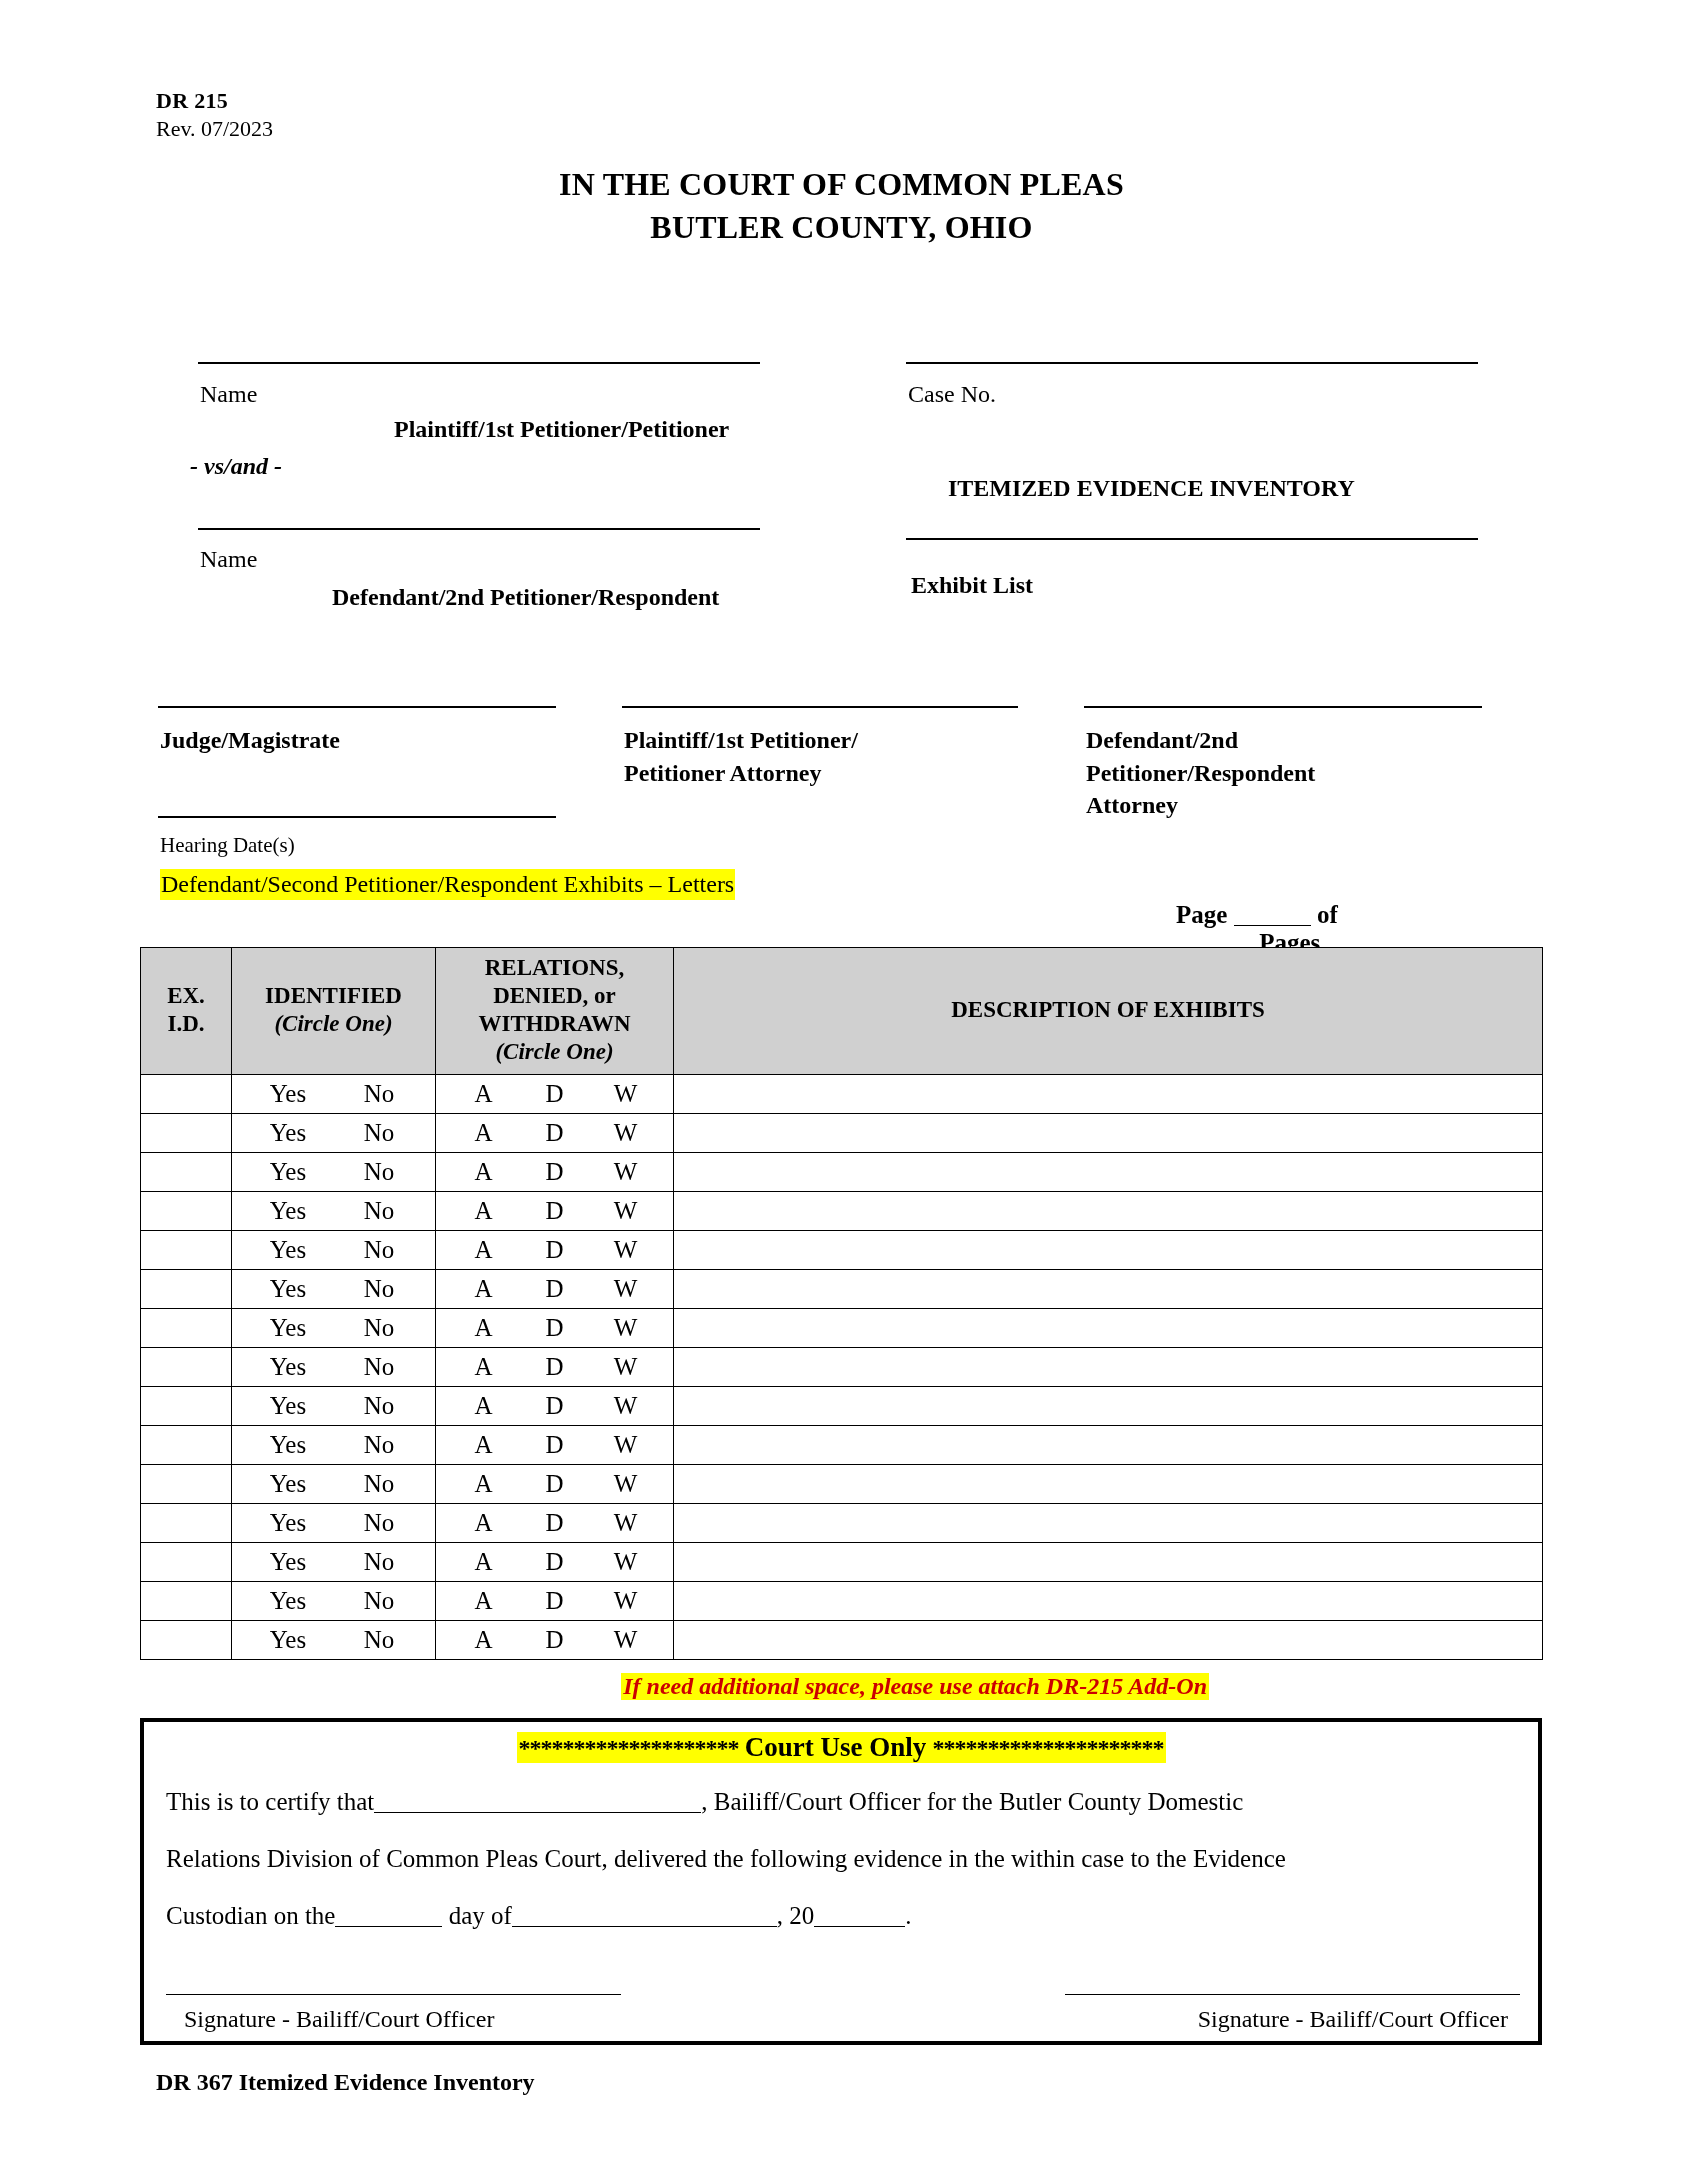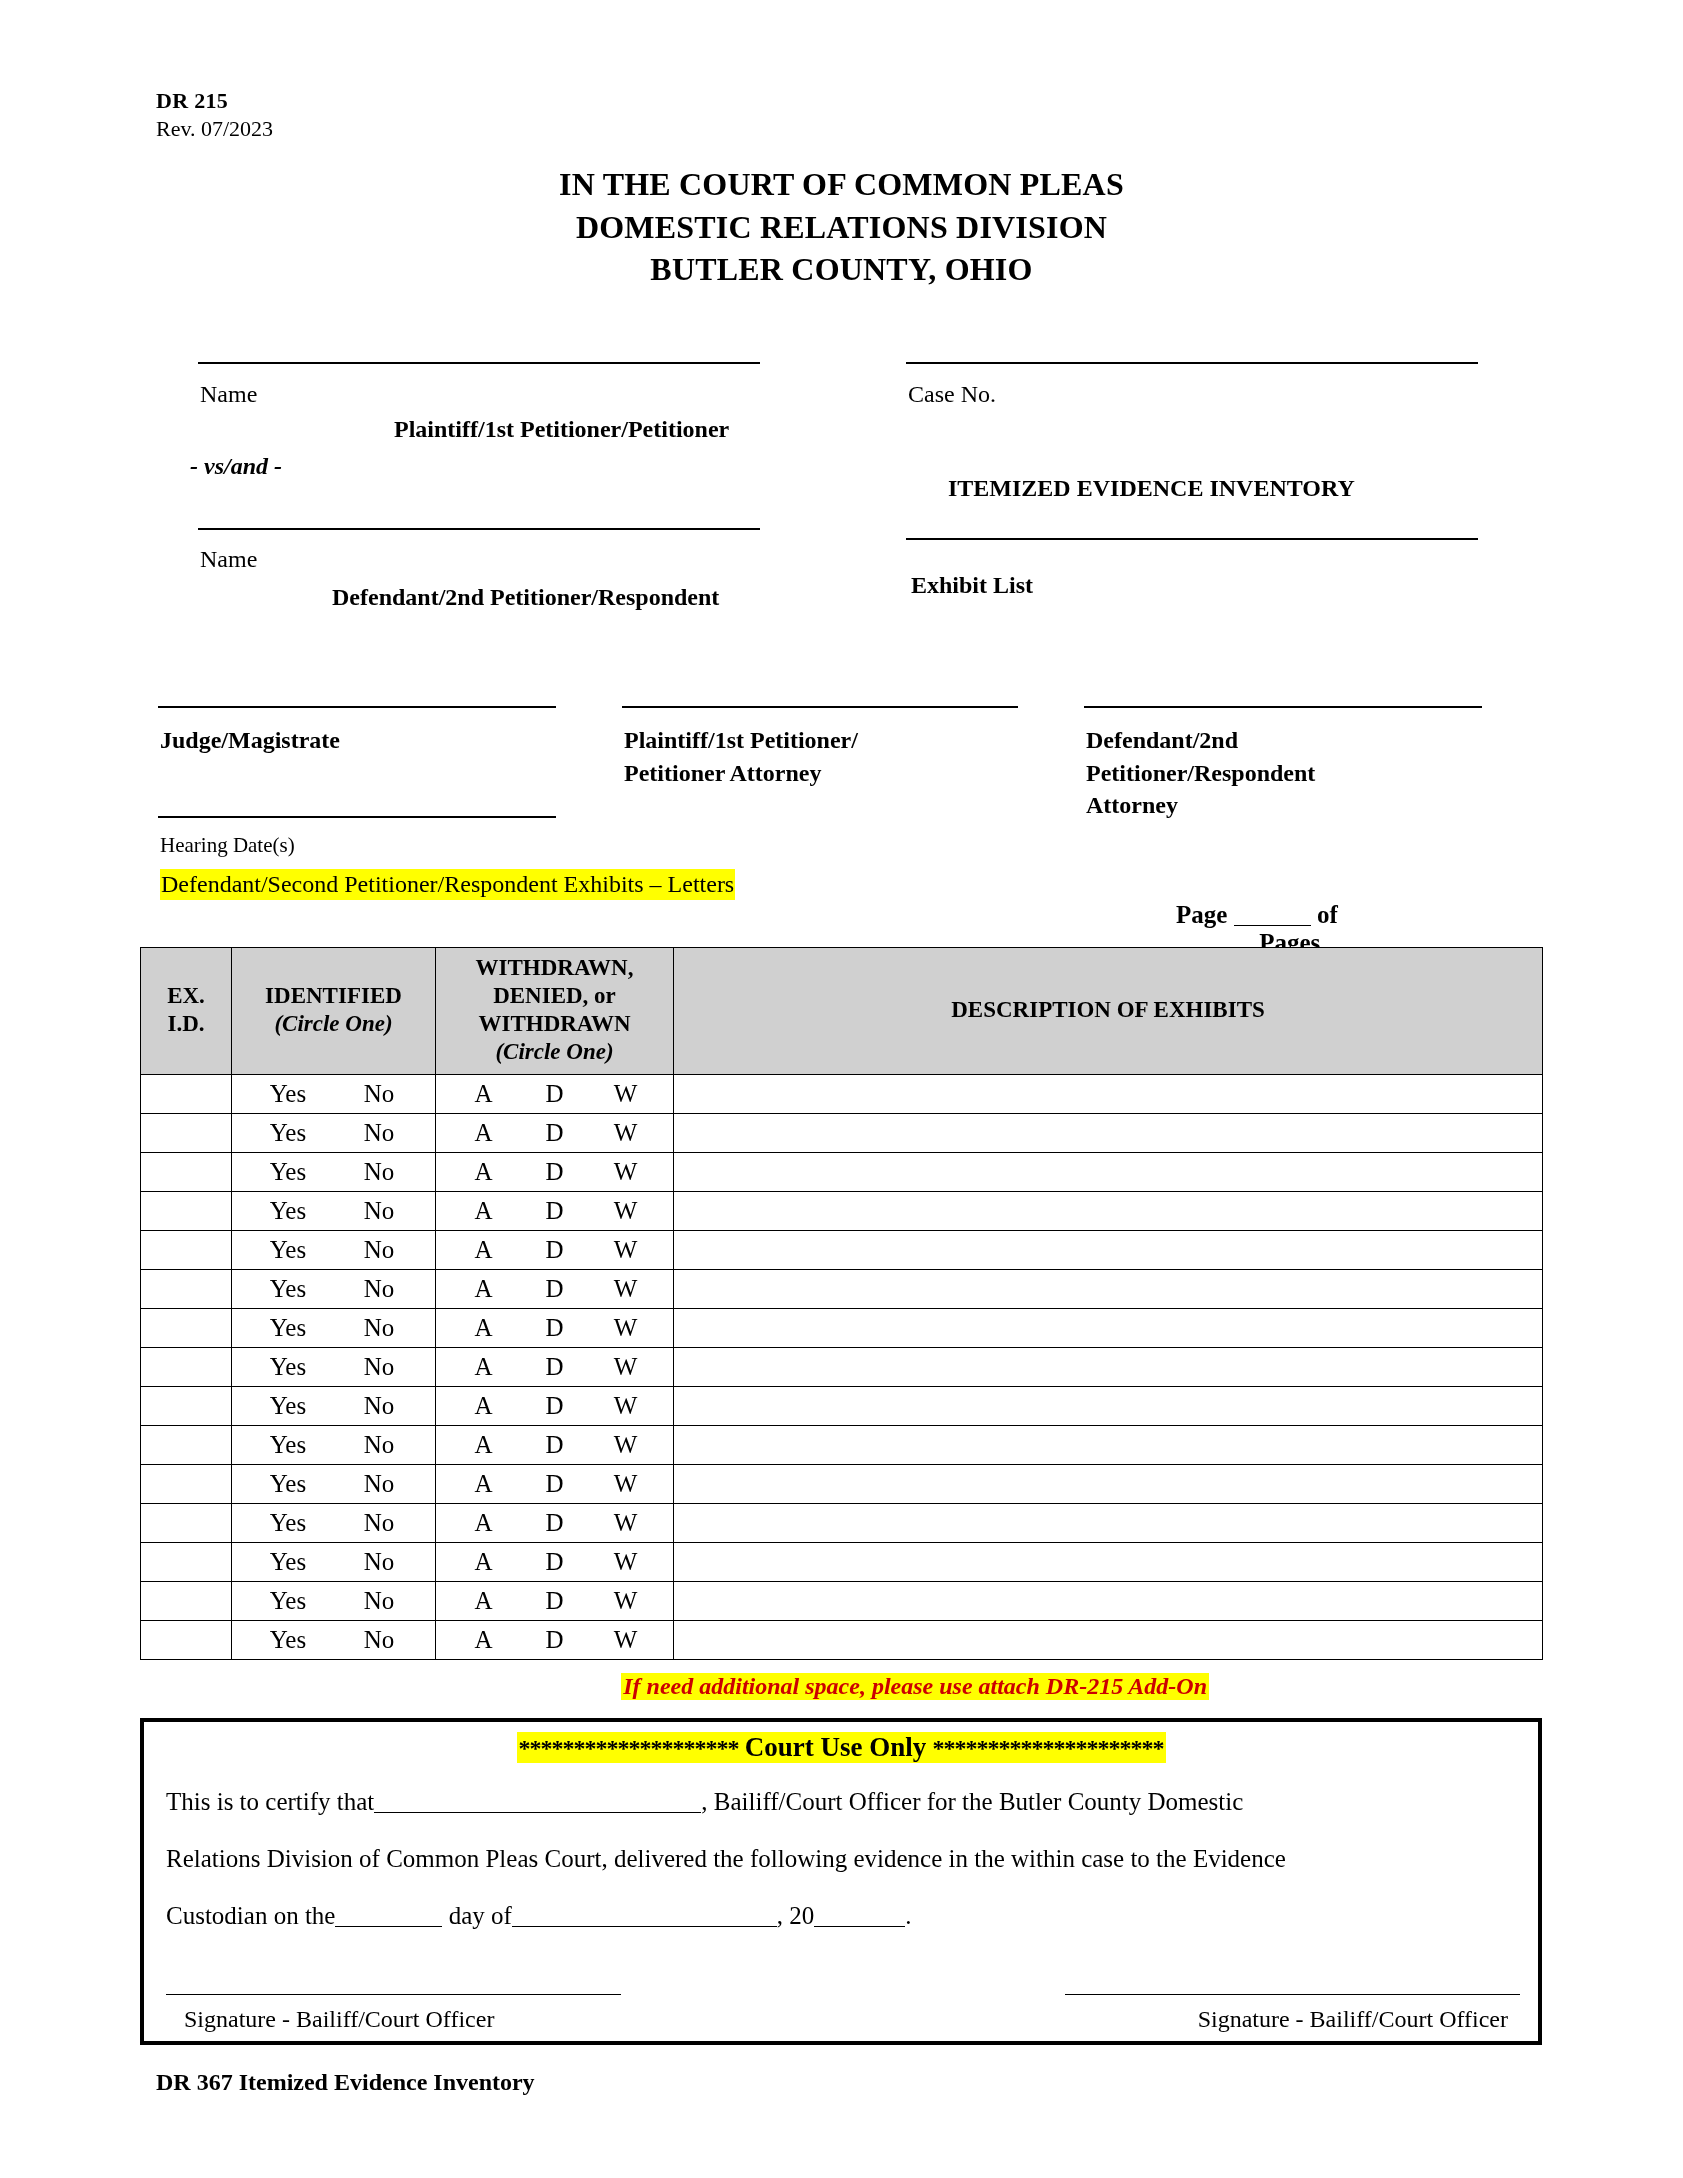--- a/index.html
+++ b/index.html
@@ -190,21 +190,20 @@
 
 <div class="page">
 
   <div class="formid">
     <div class="code">DR 215</div>
     <div class="rev">Rev. 07/2023</div>
   </div>
 
   <div class="title">
     <div>IN THE COURT OF COMMON PLEAS</div>
-    <div>DOMESTIC RELATIONS DIVISION</div>
     <div>BUTLER COUNTY, OHIO</div>
   </div>
 
   <div class="caption">
 
     <div class="rule" style="left:198px; top:362px; width:562px;"></div>
     <div class="cap-label" style="left:200px; top:381px;">Name</div>
     <div class="cap-bold" style="left:394px; top:416px;">Plaintiff/1st Petitioner/Petitioner</div>
 
     <div class="cap-italic" style="left:190px; top:453px;">- vs/and -</div>
@@ -266,21 +265,21 @@
       <tr>
         <th>
           <div>EX.</div>
           <div>I.D.</div>
         </th>
         <th>
           <div>IDENTIFIED</div>
           <div class="it">(Circle One)</div>
         </th>
         <th>
-          <div>WITHDRAWN,</div>
+          <div>RELATIONS,</div>
           <div>DENIED, or</div>
           <div>WITHDRAWN</div>
           <div class="it">(Circle One)</div>
         </th>
         <th>DESCRIPTION OF EXHIBITS</th>
       </tr>
     </thead>
     <tbody>
         <tr>
           <td></td>

